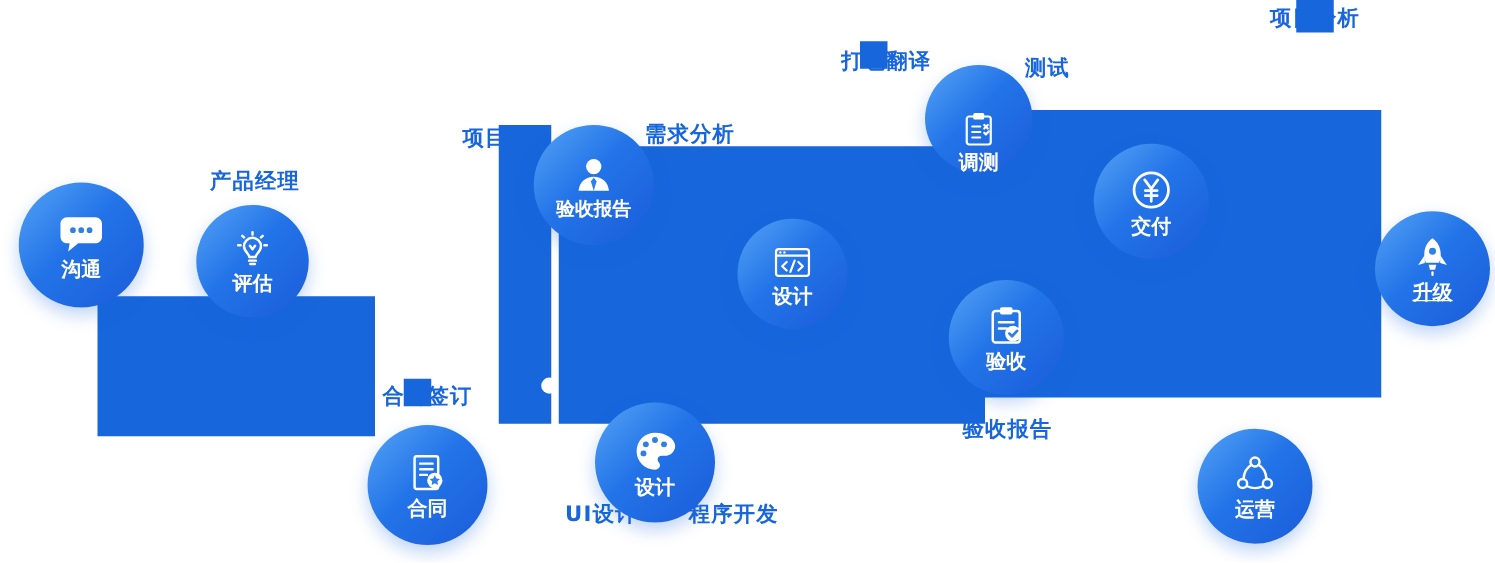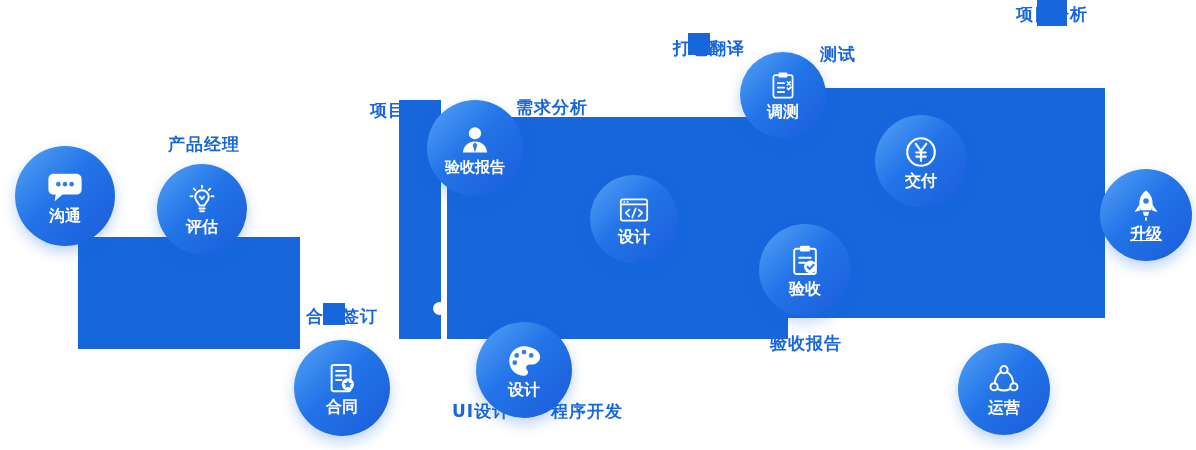--- a/index.html
+++ b/index.html
@@ -22,21 +22,21 @@
   .node .label{font-size:16px;font-weight:bold;margin-top:2px;line-height:1;}
   .node svg{display:block;}
 
   #n0{left:15px;top:146px;width:100px;height:100px;}
   #n1{left:157px;top:164px;width:90px;height:90px;}
   #n2{left:294px;top:340px;width:96px;height:96px;}
   #n3{left:427px;top:100px;width:96px;height:96px;}
   #n3 .label{font-size:15px;}
   #n4{left:476px;top:322px;width:96px;height:96px;}
   #n5{left:590px;top:175px;width:88px;height:88px;}
-  #n6{left:740px;top:52px;width:86px;height:86px;}
+  #n6{left:740px;top:52px;width:86px;height:86px;justify-content:flex-end;}
   #n7{left:759px;top:224px;width:92px;height:92px;}
   #n8{left:875px;top:115px;width:92px;height:92px;}
   #n9{left:1008px;top:38px;width:86px;height:86px;}
   #n10{left:1100px;top:169px;width:92px;height:92px;text-decoration:underline;}
   #n11{left:958px;top:343px;width:92px;height:92px;}
 
   #c0{left:168px;top:133px;}
   #c1{left:306px;top:305px;}
   #c2{left:370px;top:99px;}
   #c3{left:516px;top:96px;text-align:center;}

